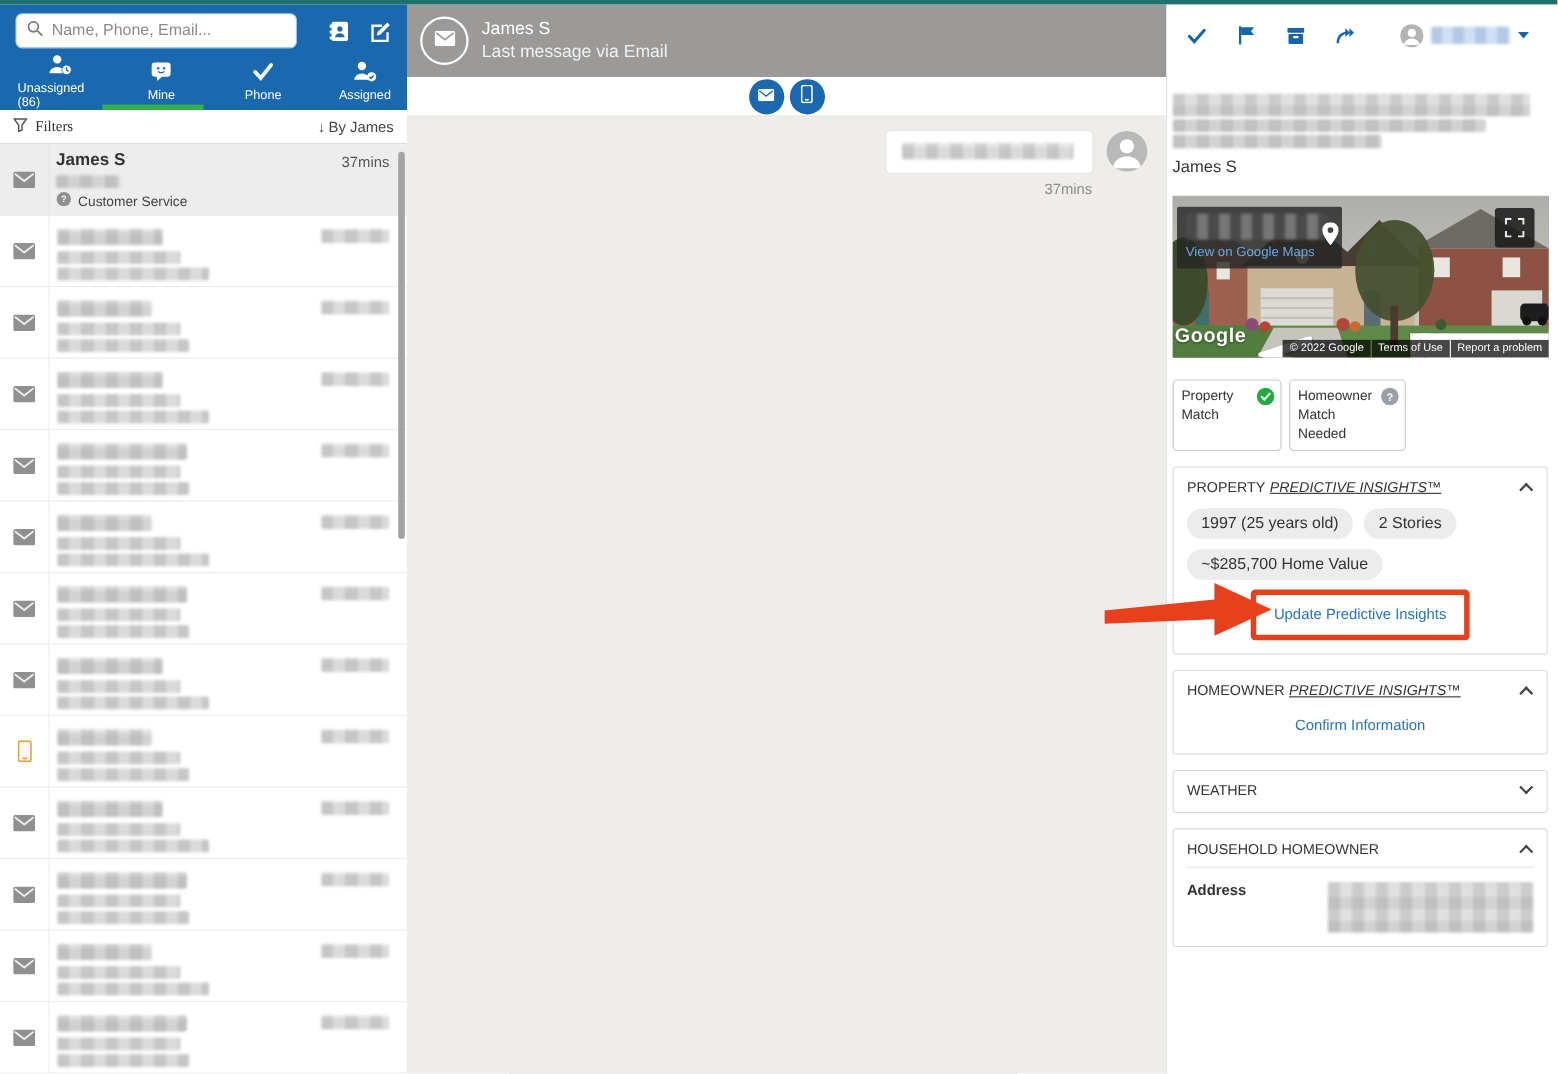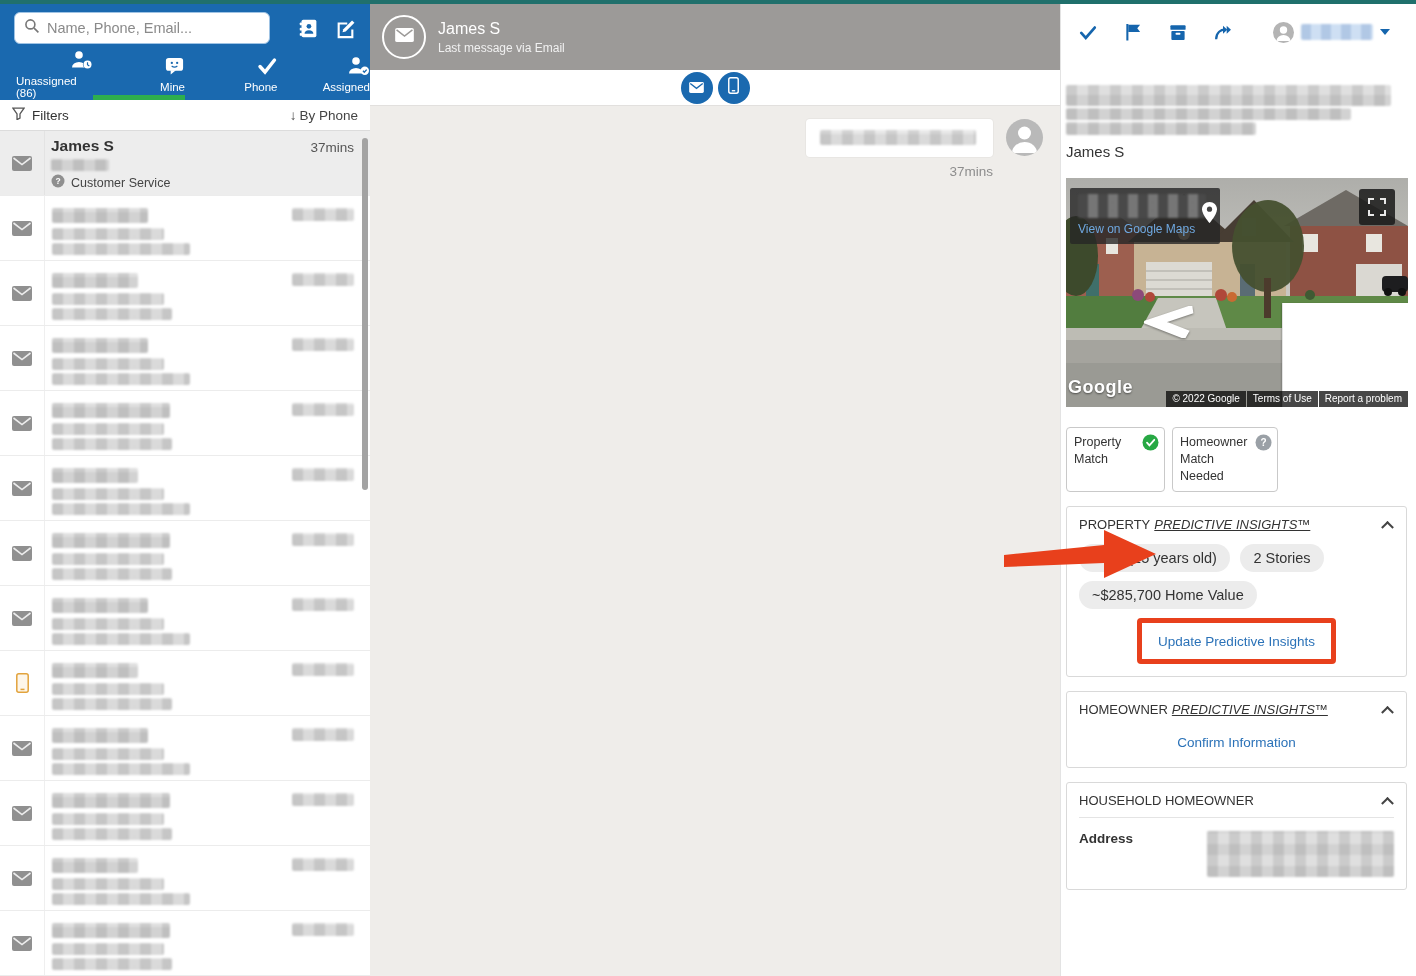--- a/index.html
+++ b/index.html
@@ -27,21 +27,21 @@
   
   .sidebar{position:absolute;left:0;top:4px;width:370px;height:972px;background:#fff;display:flex;flex-direction:column;}
   .sb-header{background:#1a69af;height:96px;padding:8px 14px 0;}
   .search-row{display:flex;align-items:center;}
   .search-box{width:256px;height:32px;background:#fff;border:1px solid #9fc3e4;border-radius:6px;display:flex;align-items:center;padding:0 9px;gap:7px;}
   .search-box input{border:none;outline:none;flex:1;font-size:14.5px;color:#333;font-family:inherit;background:transparent;}
   .search-box input::placeholder{color:#8a8a8a;}
   .sb-hicons{margin-left:auto;display:flex;gap:15px;}
   .sb-hicon{width:22px;height:22px;display:flex;align-items:center;justify-content:center;cursor:pointer;}
   .tabs{display:flex;height:52px;margin:4px -14px 0;}
-  .tab{flex:1;display:flex;flex-direction:column;align-items:flex-end;justify-content:center;gap:3px;color:#fff;font-size:11.5px;position:relative;cursor:pointer;padding-left:16px;}
+  .tab{flex:1;display:flex;flex-direction:column;align-items:center;justify-content:center;gap:3px;color:#fff;font-size:11.5px;position:relative;cursor:pointer;padding-left:16px;}
   .tab.active:after{content:"";position:absolute;left:0;right:0;bottom:0;height:5px;background:#2eae4d;}
   .filters{height:31px;background:#fff;border-bottom:1px solid #dcdcdc;display:flex;align-items:center;padding:0 12px;font-size:13.5px;color:#333;flex:0 0 31px;}
   .bydate{margin-left:auto;display:flex;align-items:center;gap:3px;color:#444;cursor:pointer;}
   .list{flex:1;overflow:hidden;position:relative;background:#fff;}
   .conv-row{height:65px;border-bottom:1px solid #ececec;display:flex;position:relative;cursor:pointer;}
   .conv-row .row-icon{width:45px;border-right:1px solid #efefef;display:flex;align-items:center;justify-content:center;flex:0 0 45px;}
   .conv-row .row-body{flex:1;position:relative;}
   .conv-row .r-name{position:absolute;left:7px;top:12px;width:96px;height:15px;}
   .conv-row .r-time{position:absolute;right:16px;top:12px;width:62px;height:13px;}
   .conv-row .r-l1{position:absolute;left:7px;top:32px;width:112px;height:12px;}
@@ -55,21 +55,21 @@
   .sel-time{position:absolute;right:16px;top:9px;font-size:13.5px;color:#555;}
   .sel-line{position:absolute;left:6px;top:28px;width:58px;height:12px;}
   .sel-tag{position:absolute;left:6px;top:43px;display:flex;align-items:center;gap:6px;font-size:12.5px;color:#444;}
   .scroll-thumb{position:absolute;right:2px;top:7px;width:6px;height:352px;background:#a3a3a3;border-radius:3px;}
 
   
   .mid{position:absolute;left:370px;top:4px;width:690px;height:972px;display:flex;flex-direction:column;background:#efedea;}
   .mid-header{height:66px;background:#9c9a98;display:flex;align-items:center;padding:0 12px;gap:12px;flex:0 0 66px;}
   .avatar-ring{width:44px;height:44px;border:2px solid #fff;border-radius:50%;display:flex;align-items:center;justify-content:center;flex:0 0 44px;}
   .mid-title{color:#fff;font-size:16px;line-height:1.2;}
-  .mid-sub{color:#f1f1f1;font-size:12px;margin-top:3px;}
+  .mid-sub{color:#f1f1f1;font-size:16px;margin-top:3px;}
   .action-bar{height:36px;background:#fff;border-bottom:1px solid #e2e0de;display:flex;align-items:center;justify-content:center;gap:5px;flex:0 0 36px;}
   .circle-btn{width:32px;height:32px;border-radius:50%;background:#1a69af;display:flex;align-items:center;justify-content:center;cursor:pointer;}
   .msg-area{flex:1;position:relative;}
   .bubble{position:absolute;left:436px;top:13px;width:187px;height:38px;background:#fff;border-radius:4px;box-shadow:0 0 0 1px #e8e6e3;}
   .bubble .redact{position:absolute;left:14px;top:11px;width:156px;height:15px;}
   .msg-avatar{position:absolute;left:636px;top:13px;width:37px;height:37px;border-radius:50%;background:#b9b9b9;overflow:hidden;display:flex;align-items:center;justify-content:center;}
   .msg-time{position:absolute;left:436px;top:58px;width:187px;text-align:right;font-size:13.5px;color:#8d8d8d;}
 
   
   .right{position:absolute;left:1060px;top:4px;width:356px;height:972px;background:#fff;border-left:1px solid #e3e3e3;overflow:hidden;}
@@ -78,21 +78,21 @@
   .tb-user{display:flex;align-items:center;gap:7px;margin-left:14px;cursor:pointer;}
   .tb-avatar{width:21px;height:21px;border-radius:50%;background:#b4b4b4;overflow:hidden;display:flex;align-items:center;justify-content:center;}
   .tb-name{width:72px;height:16px;}
   .caret-down{width:0;height:0;border-left:5px solid transparent;border-right:5px solid transparent;border-top:6px solid #1565ad;}
   .r-content{padding:0 9px 0 5px;}
   .addr1{width:325px;height:21px;margin-top:25px;}
   .addr2{width:285px;height:12px;margin-top:2px;}
   .addr3{width:190px;height:13px;margin-top:2px;}
   .contact-name{margin-top:8px;font-size:15px;color:#333;}
 
-  .map-card{position:relative;width:342px;height:229px;margin-top:18px;background:#9a9a94;overflow:hidden;}
+  .map-card{position:relative;width:342px;height:147px;margin-top:18px;background:#9a9a94;overflow:hidden;}
   .map-overlay{position:absolute;left:4px;top:10px;width:150px;height:56px;background:rgba(38,38,38,.8);border-radius:2px;padding:6px 8px;}
   .map-overlay .redact{width:128px;height:24px;}
   .map-link{display:block;margin-top:4px;font-size:12px;color:#6fa8e0;text-decoration:none;}
   .map-pin{position:absolute;left:136px;top:24px;}
   .fs-btn{position:absolute;right:13px;top:11px;width:36px;height:36px;background:rgba(25,25,25,.85);border-radius:3px;display:flex;align-items:center;justify-content:center;cursor:pointer;}
   .nav-chev{position:absolute;cursor:pointer;filter:drop-shadow(0 1px 1px rgba(0,0,0,.4));}
   .nav-chev.left{left:78px;top:128px;}
   .nav-chev.right{left:216px;top:125px;}
   .g-logo{position:absolute;left:2px;bottom:9px;color:#fff;font-size:18px;font-weight:bold;letter-spacing:.5px;text-shadow:0 1px 2px rgba(0,0,0,.5);}
   .map-credits{position:absolute;right:0;bottom:0;display:flex;gap:1px;}
@@ -206,31 +206,31 @@
                 <circle cx="17.8" cy="14.8" r="4.2" fill="#fff"></circle>
                 <path d="M16 14.8 l1.3 1.4 2.4 -2.6" stroke="#1a69af" stroke-width="1.4" fill="none"></path>
               </svg>
           </span>
           <span>Assigned</span>
         </div>
       </div>
     </div>
 
     <div class="filters">
-      <span style="display:flex;align-items:flex-end;gap:7px;cursor:pointer;">
+      <span style="display:flex;align-items:flex-start;gap:7px;cursor:pointer;font-family:Liberation Serif, serif;">
         <span>
           <svg width="13" height="13" viewBox="0 0 14 14">
               <path d="M1 1.2 h12 L8.6 7.4 V12 l-3.2 1.6 V7.4 z" fill="none" stroke="#555" stroke-width="1.4"></path>
             </svg>
         </span>
         <span>Filters</span>
       </span>
       <span class="bydate">
         <span>↓</span>
-        <span>By Phone</span>
+        <span>By James</span>
       </span>
     </div>
 
     <div class="list" id="conv-list">
       <div class="conv-row selected">
         <div class="row-icon">
           <svg width="20" height="15" viewBox="0 0 20 15">
               <rect width="20" height="15" rx="2" fill="#8f8f8f"></rect>
               <path d="M1.5 2 L10 8.6 L18.5 2" stroke="#ededed" stroke-width="1.6" fill="none"></path>
             </svg>
@@ -645,20 +645,26 @@
         <div class="card-head">
           <span>HOMEOWNER</span>
           <span class="brand">PREDICTIVE INSIGHTS™</span>
           <span class="chev up"></span>
         </div>
         <div class="confirm-row">
           <a class="blue-link">Confirm Information</a>
         </div>
       </div>
 
+      <div class="card">
+        <div class="card-head">
+          <span>WEATHER</span>
+          <span class="chev down"></span>
+        </div>
+      </div>
 
       <div class="card">
         <div class="card-head hh-head">
           <span>HOUSEHOLD HOMEOWNER</span>
           <span class="chev up"></span>
         </div>
         <div class="hh-row">
           <div class="hh-label">Address</div>
           <div class="hh-val hh-addr redact"></div>
         </div>

